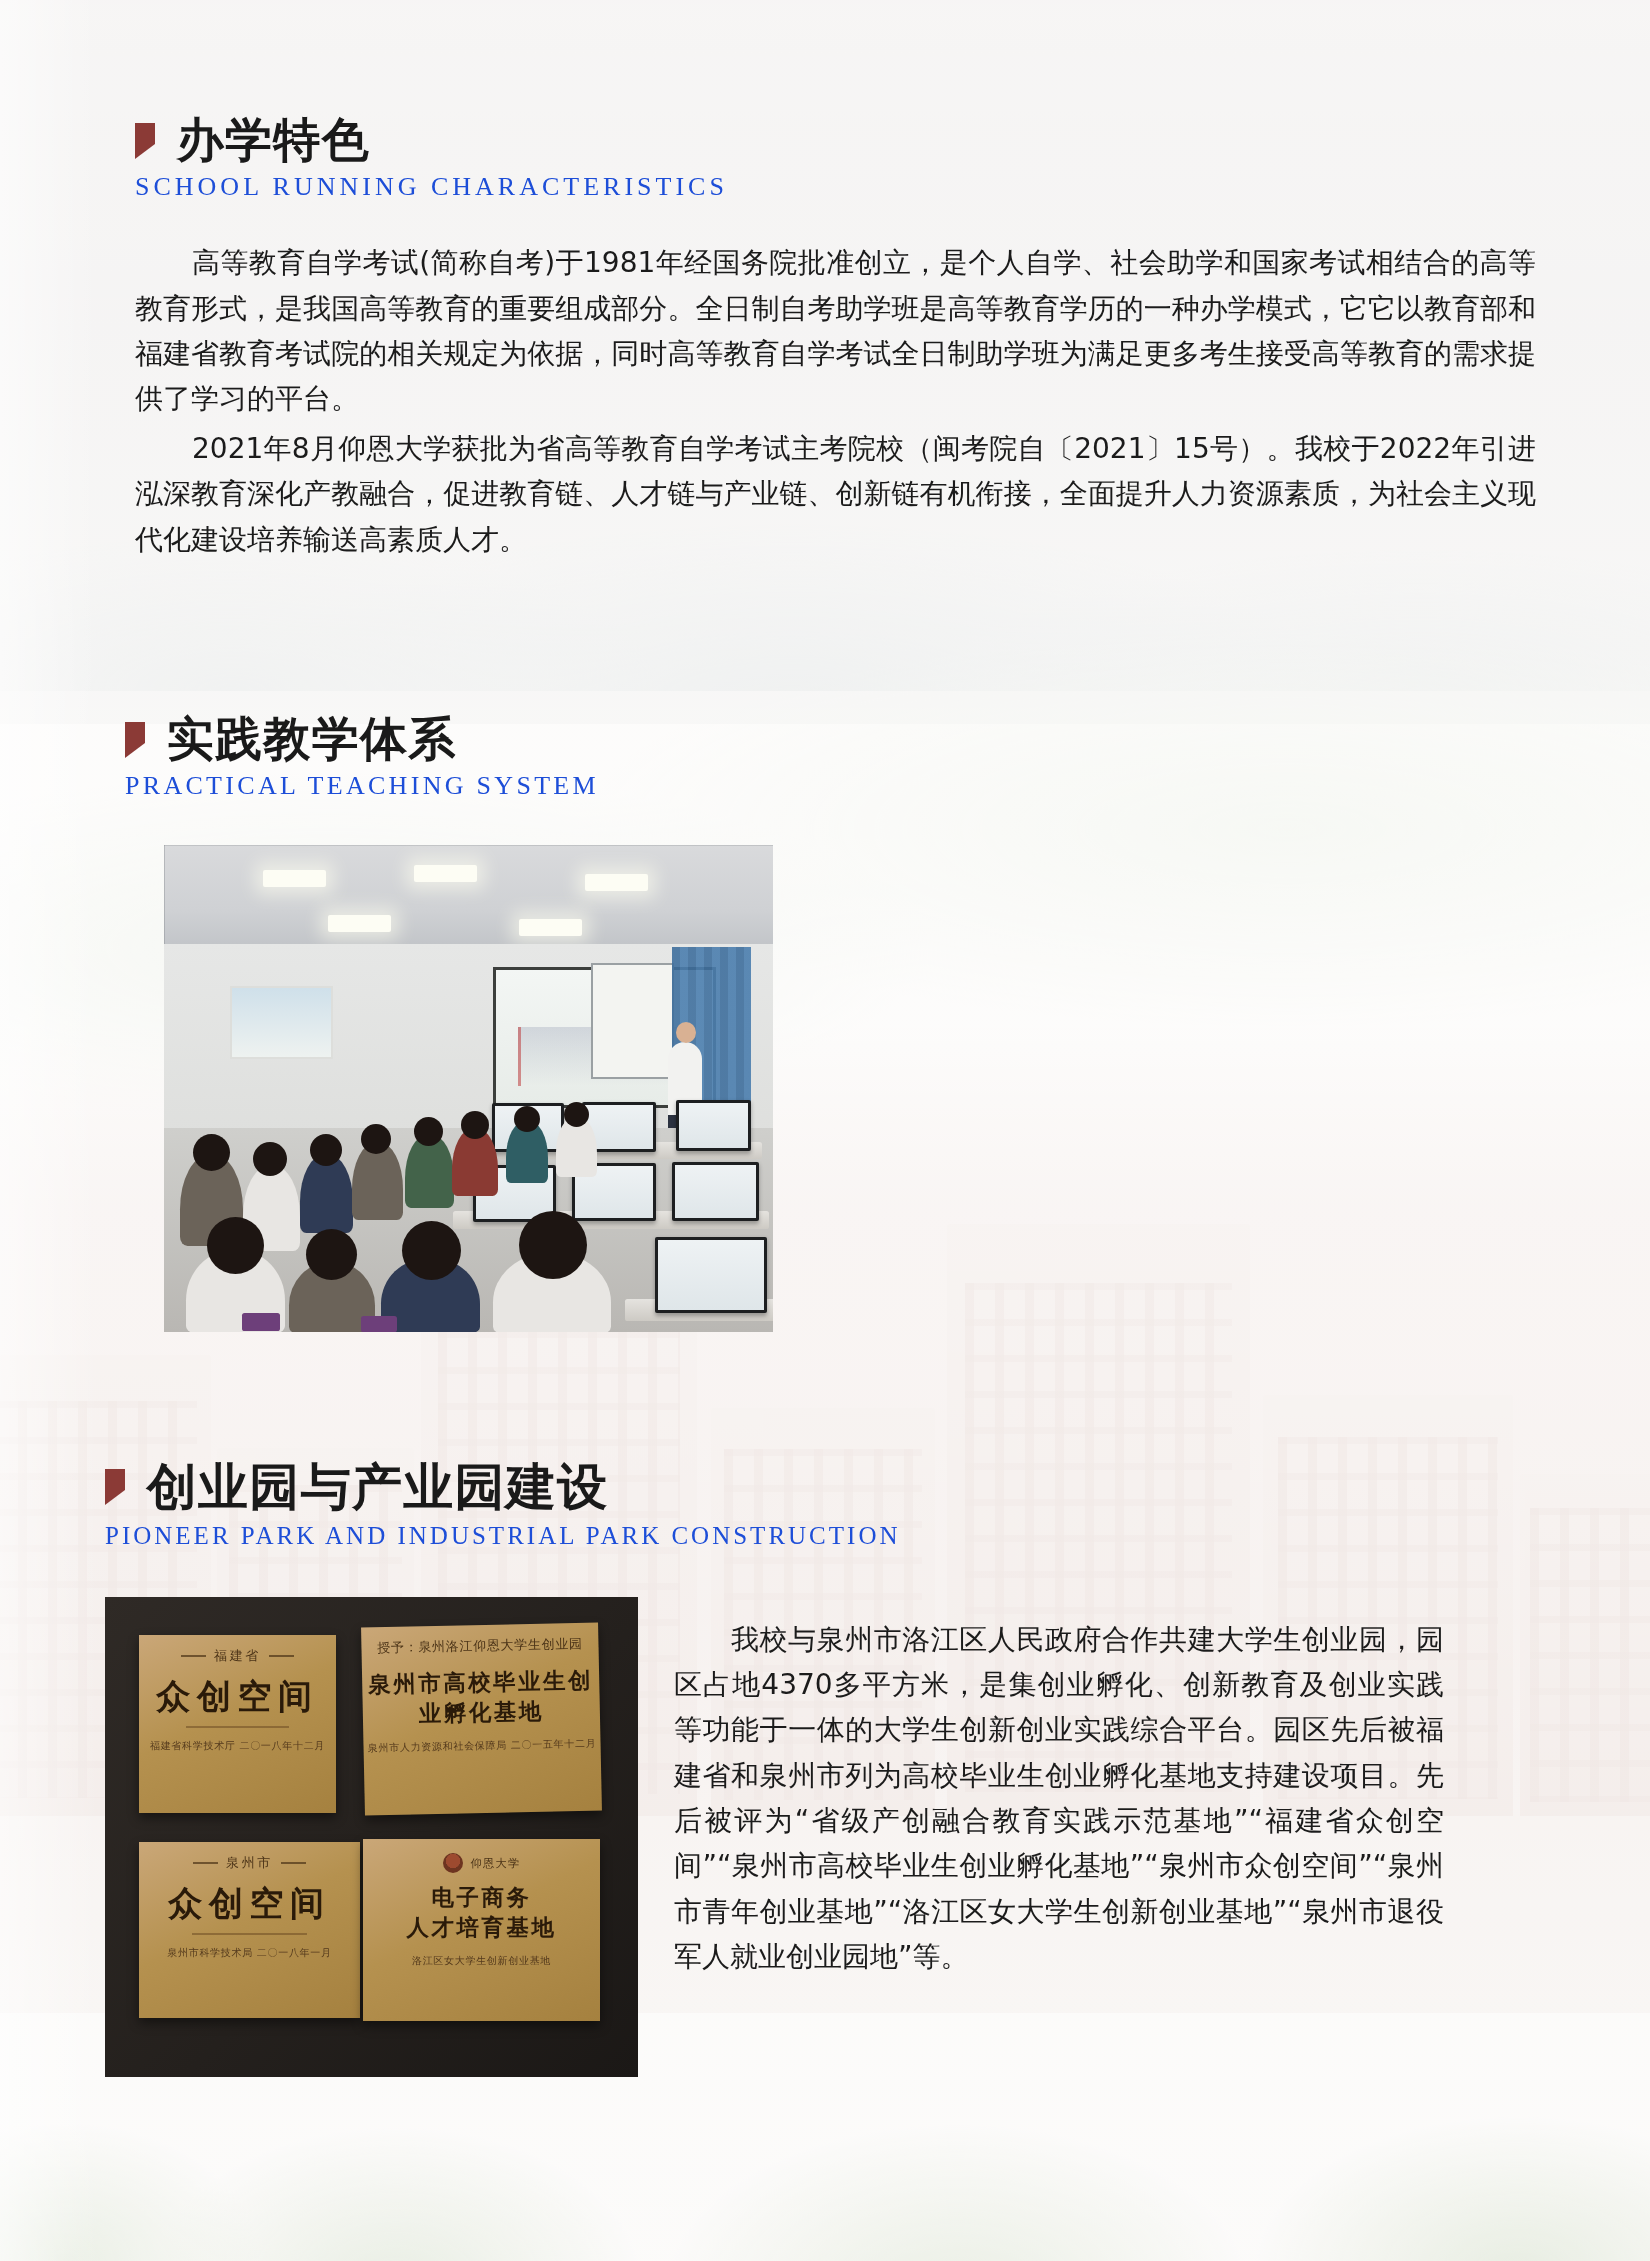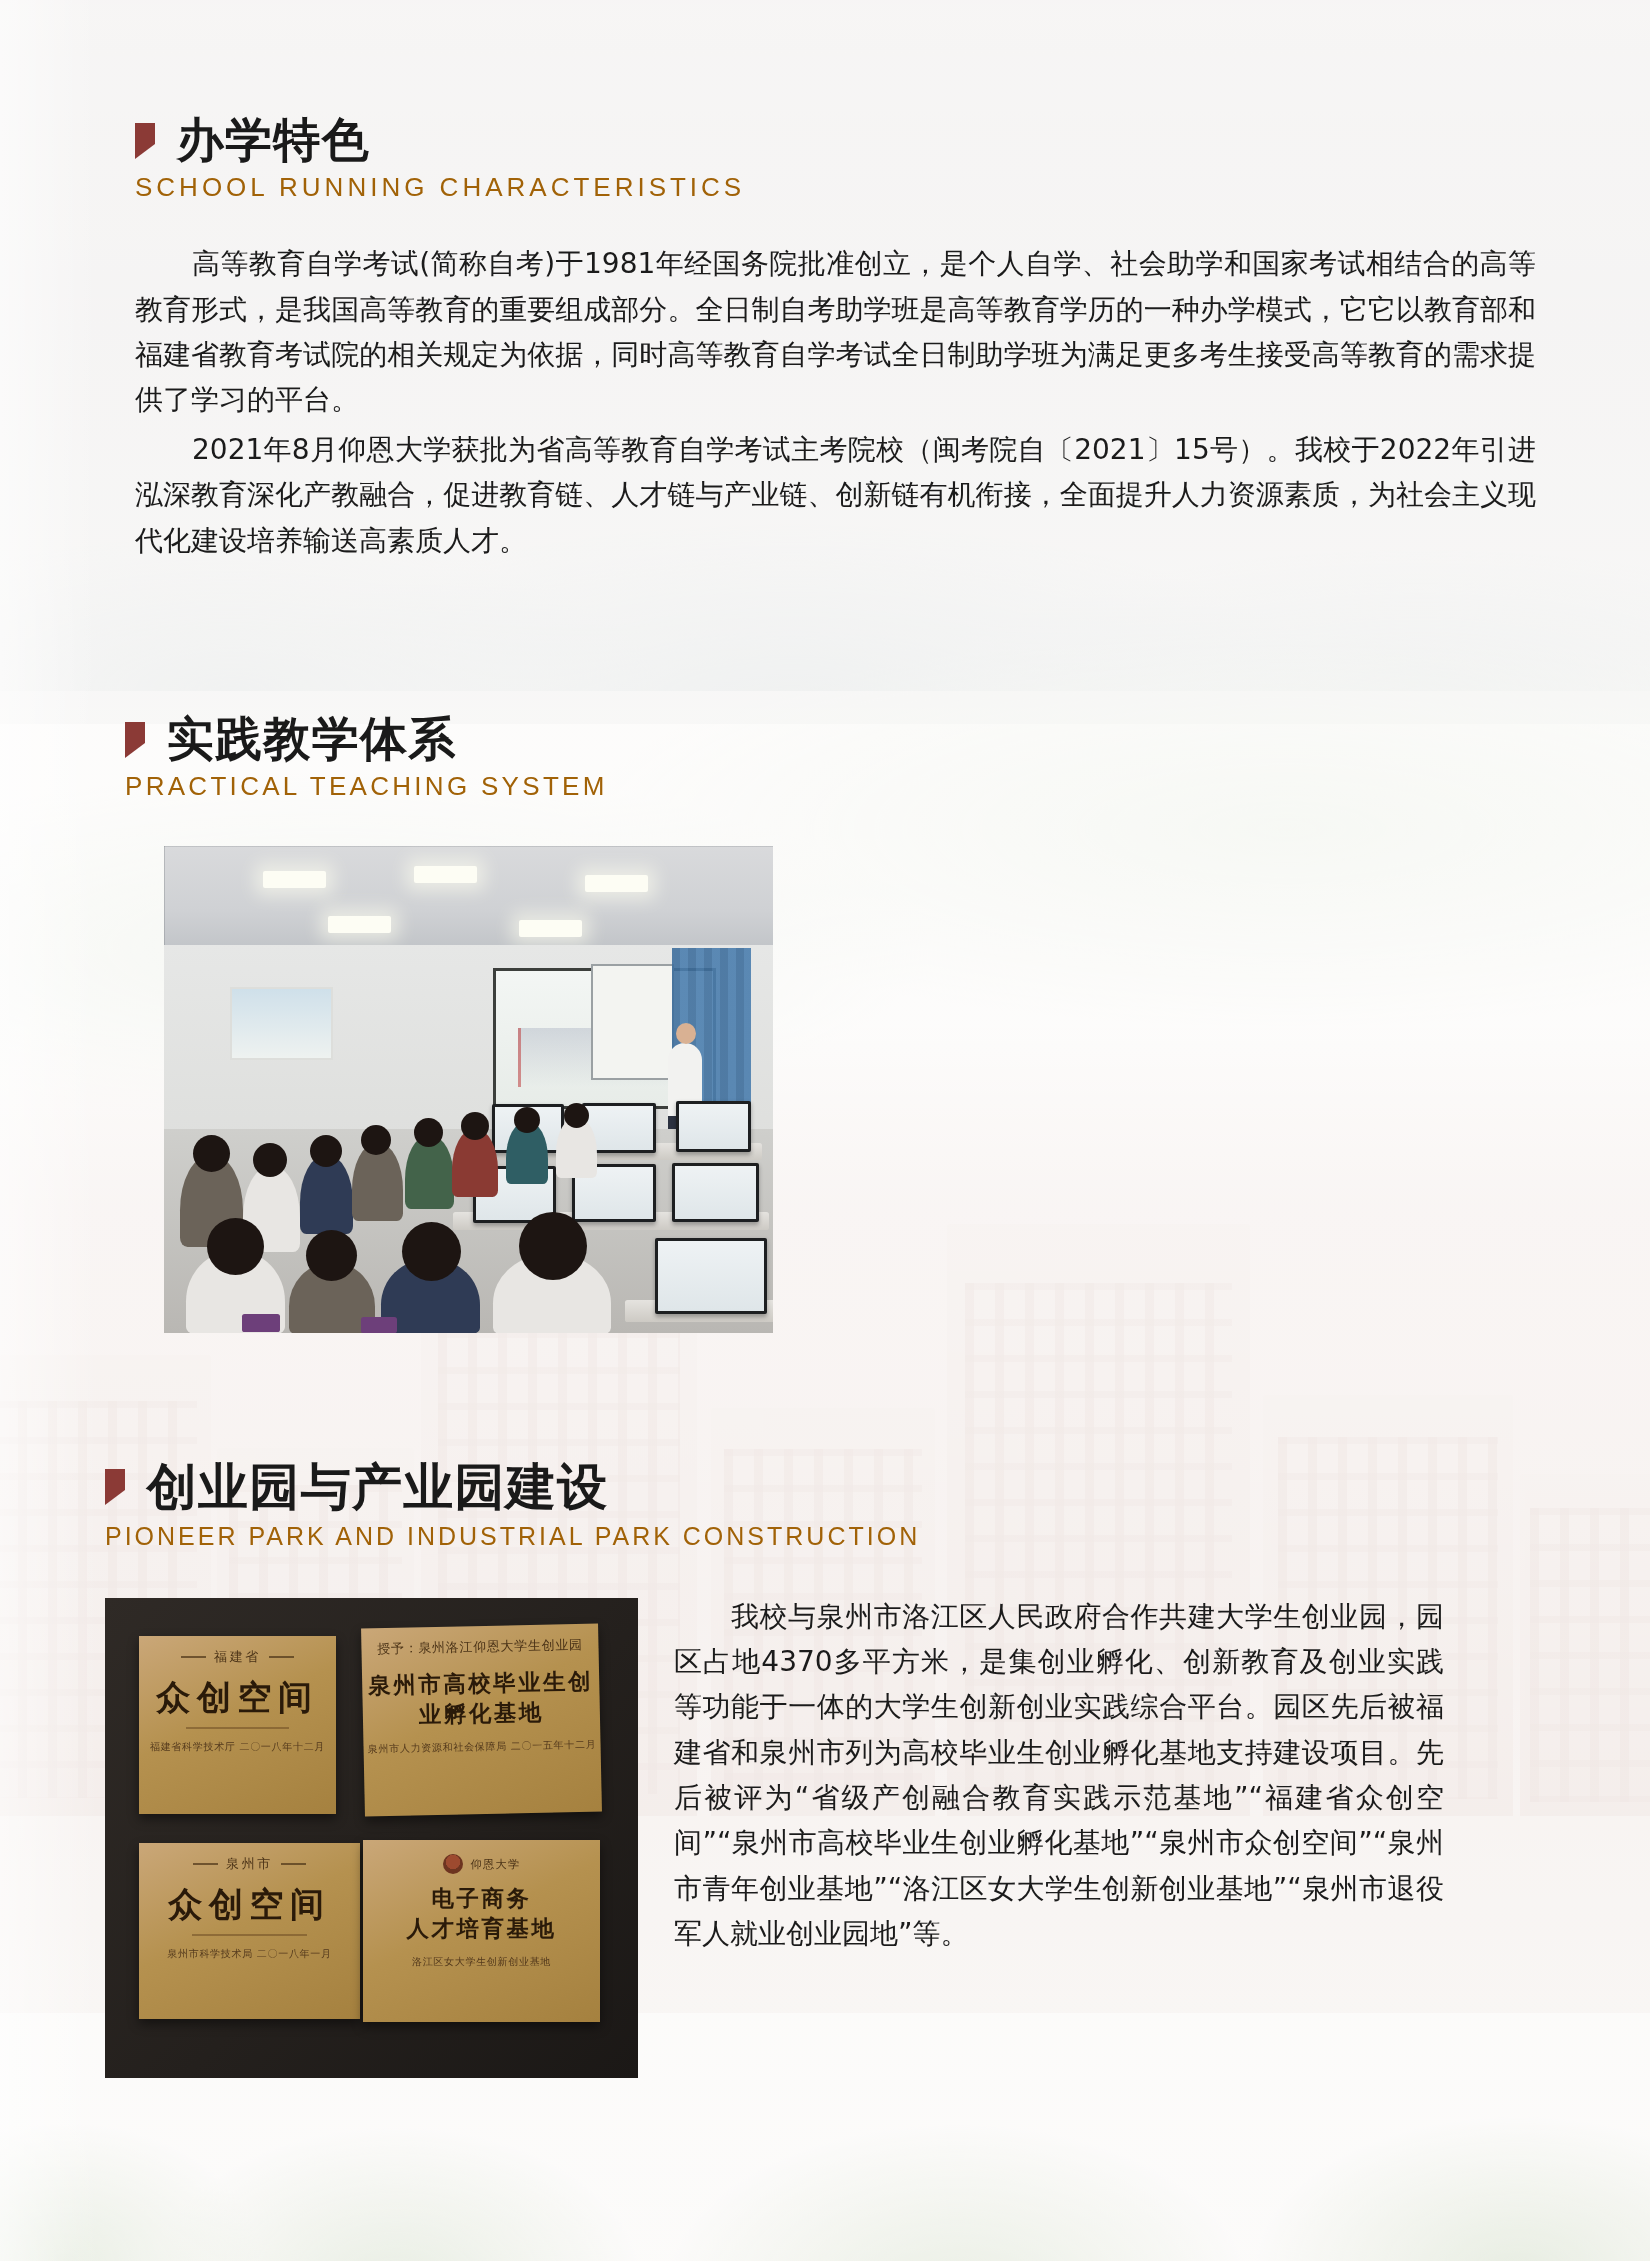--- a/index.html
+++ b/index.html
@@ -115,24 +115,24 @@
     display: inline-block;
     font-size: 47px;
     font-weight: bold;
     color: #1a1a1a;
     letter-spacing: 1.3px;
     line-height: 1.05;
   }
   .title-en {
     margin-left: 0;
     margin-top: 8px;
-    font-family: Liberation Sans, sans-serif;
+    font-family: Liberation Serif, serif;
     font-size: 26px;
     letter-spacing: 3.3px;
-    color: #a16207;
+    color: #1d4ed8;
     white-space: nowrap;
   }
   p.body {
     font-size: 28px;
     line-height: 1.62;
     color: #1b1b1b;
     margin: 0 0 4px 0;
     text-align: justify;
     text-justify: inter-ideograph;
     text-indent: 57px;
@@ -156,21 +156,21 @@
   
   #sec-pioneer { left: 105px; top: 1461px; width: 1428px; }
   #sec-pioneer .title-cn { font-size: 50px; }
   #sec-pioneer .title-en { font-size: 25px; letter-spacing: 3px; }
   #sec-pioneer .body-row {
     display: flex;
     align-items: flex-start;
     margin-top: 43px;
   }
   #sec-pioneer .img-col { padding-top: 4px; }
-  #sec-pioneer .text-col { width: 770px; margin-left: 36px; }
+  #sec-pioneer .text-col { width: 770px; margin-left: 36px; margin-top: 24px; }
 
   
   .photo {
     position: relative;
     overflow: hidden;
     background: #6d6f73;
   }
   .photo-classroom {
     width: 609px;
     height: 487px;

